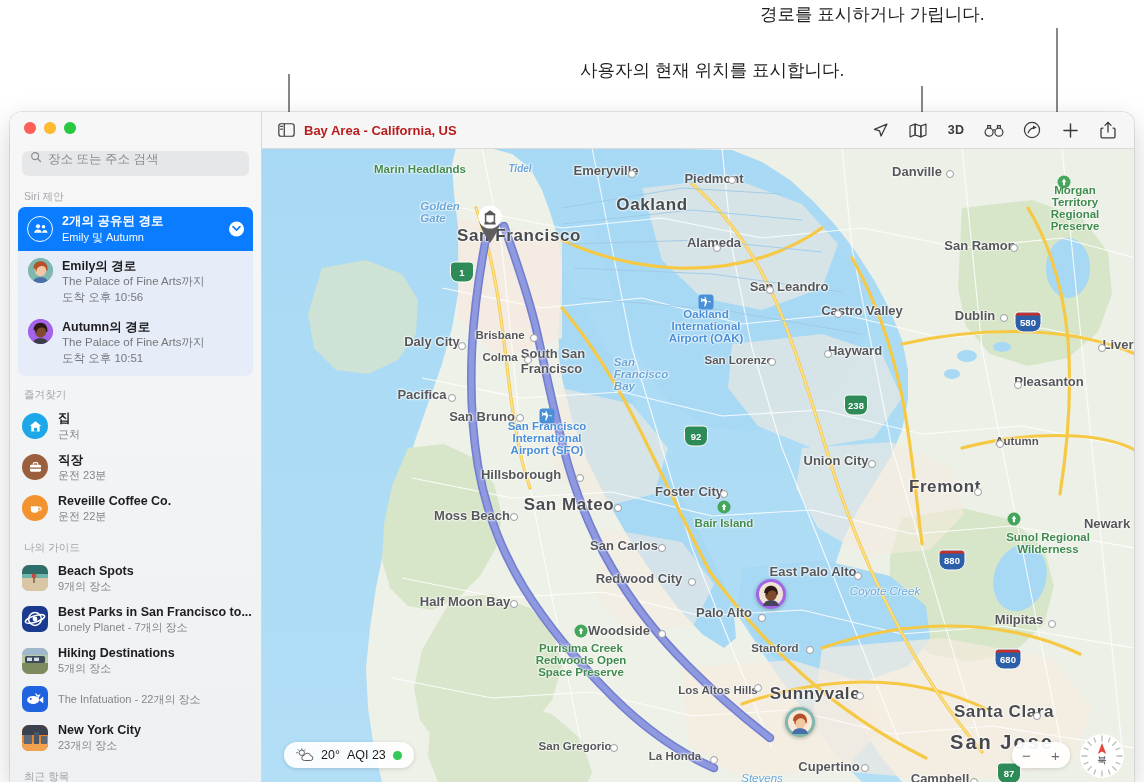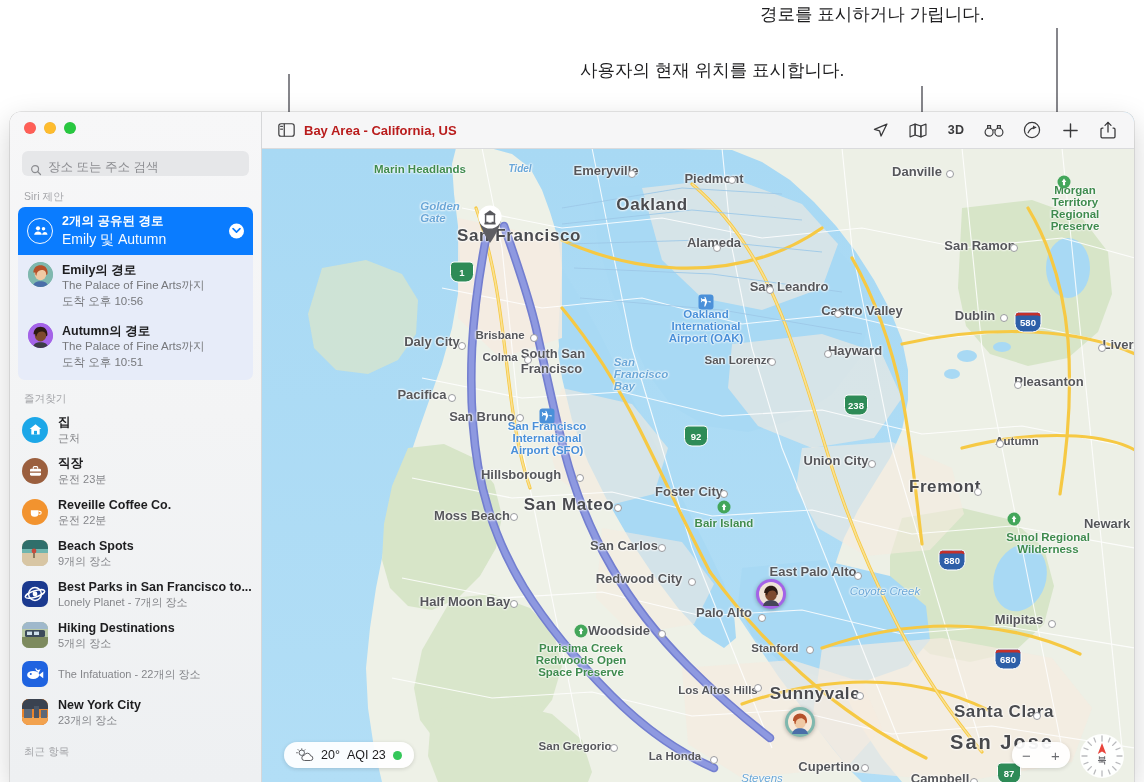--- a/index.html
+++ b/index.html
@@ -33,39 +33,39 @@
     overflow:hidden;
   }
   .traffic{position:absolute;left:14px;top:10px;display:flex;gap:8px;}
   .tl{width:12px;height:12px;border-radius:50%;}
   .tl.r{background:#ff5f57;box-shadow:inset 0 0 0 0.5px rgba(0,0,0,.06);}
   .tl.y{background:#febc2e;box-shadow:inset 0 0 0 0.5px rgba(0,0,0,.06);}
   .tl.g{background:#28c840;box-shadow:inset 0 0 0 0.5px rgba(0,0,0,.06);}
 
   .search{
     position:absolute;left:12px;top:39px;width:227px;height:25px;
-    background:#e6e7e9;border-radius:6px;display:flex;align-items:flex-end;gap:6px;
+    background:#e6e7e9;border-radius:6px;display:flex;align-items:flex-start;gap:6px;
     padding:0 8px;box-sizing:border-box;
   }
   .search .ph{font-size:12.5px;color:#8b8c90;}
 
   .sb-scroll{position:absolute;left:0;top:70px;right:0;bottom:0;overflow:hidden;}
   .sec-hdr{font-size:10.5px;color:#a3a4a8;padding:8px 0 3px 14px;letter-spacing:.1px;}
 
   .siri-card{margin:0 8px;border-radius:7px;overflow:hidden;background:#e7ecf9;}
   .siri-top{
     background:#0a7cff;color:#fff;display:flex;align-items:center;gap:9px;
     padding:7px 9px;position:relative;
   }
   .siri-top .glyph{
     width:24px;height:24px;border-radius:50%;flex:0 0 24px;
     border:1.5px solid rgba(255,255,255,.95);display:flex;align-items:center;justify-content:center;
   }
   .siri-title{font-size:12.5px;font-weight:bold;line-height:1.25;}
-  .siri-sub{font-size:14px;line-height:1.3;opacity:.97;}
+  .siri-sub{font-size:11px;line-height:1.3;opacity:.97;}
   .chev{position:absolute;right:9px;top:50%;transform:translateY(-50%);
     width:15px;height:15px;border-radius:50%;background:#fff;display:flex;align-items:center;justify-content:center;}
 
   .route-row{display:flex;gap:9px;padding:7px 9px 7px 10px;align-items:flex-start;}
   .avatar{width:25px;height:25px;border-radius:50%;flex:0 0 25px;position:relative;overflow:hidden;}
   .r-title{font-size:12.5px;font-weight:bold;color:#1d1d1f;line-height:1.3;}
   .r-sub{font-size:11.5px;color:#76777b;line-height:1.35;}
 
   .item{display:flex;gap:10px;align-items:center;padding:5px 9px 5px 12px;}
   .ic{width:26px;height:26px;border-radius:50%;flex:0 0 26px;display:flex;align-items:center;justify-content:center;}
@@ -255,20 +255,21 @@
               <path d="M3.4 6.4h9.2v4c0 2.1-1.7 3.6-4 3.6h-1.2c-2.3 0-4-1.5-4-3.6z" fill="#fff"></path>
               <path d="M12.8 7.6h1.4c1 0 1.6.8 1.6 1.7s-.6 1.7-1.6 1.7h-1.4" fill="none" stroke="#fff" stroke-width="1.3"></path>
             </svg>
           </div>
           <div>
             <div class="i-title">Reveille Coffee Co.</div>
             <div class="i-sub">운전 22분</div>
           </div>
         </div>
 
+        <div class="sec-hdr" style="padding-top:12px;">나의 가이드</div>
 
         <div class="item">
           <div class="ic sq" style="background:#cdbb9a;overflow:hidden;">
             <svg width="26" height="26" viewBox="0 0 26 26">
               <rect width="26" height="26" fill="#d8c6a4"></rect>
               <rect y="0" width="26" height="9" fill="#2f6f6b"></rect>
               <rect y="9" width="26" height="4" fill="#6fb5ae"></rect>
               <rect x="11" y="9" width="2" height="9" fill="#8a7a5e"></rect>
               <circle cx="12" cy="11" r="2.4" fill="#c84b3c"></circle>
             </svg>

